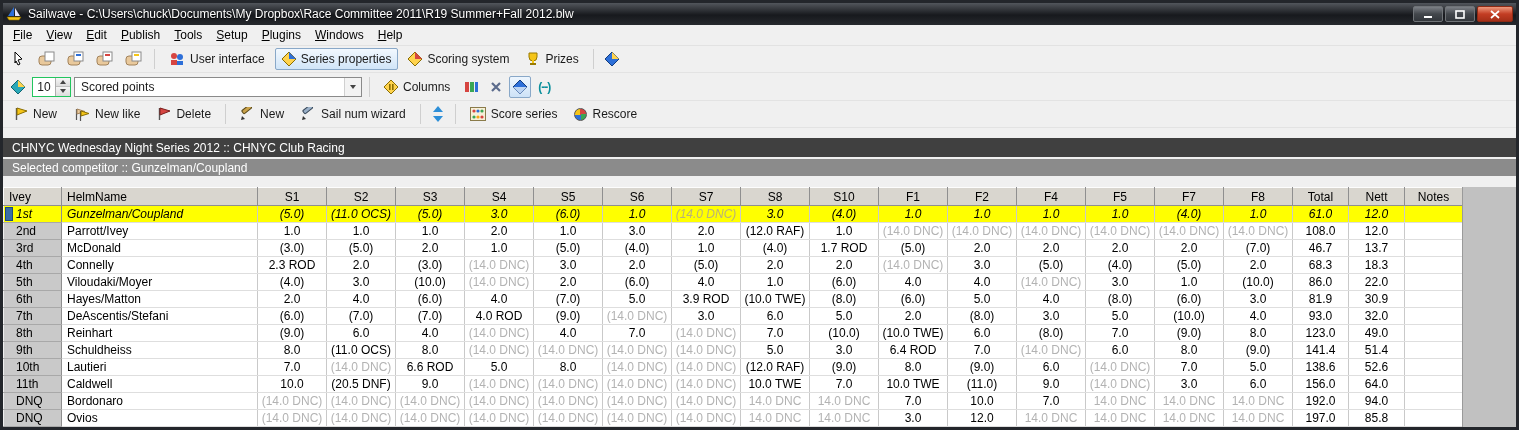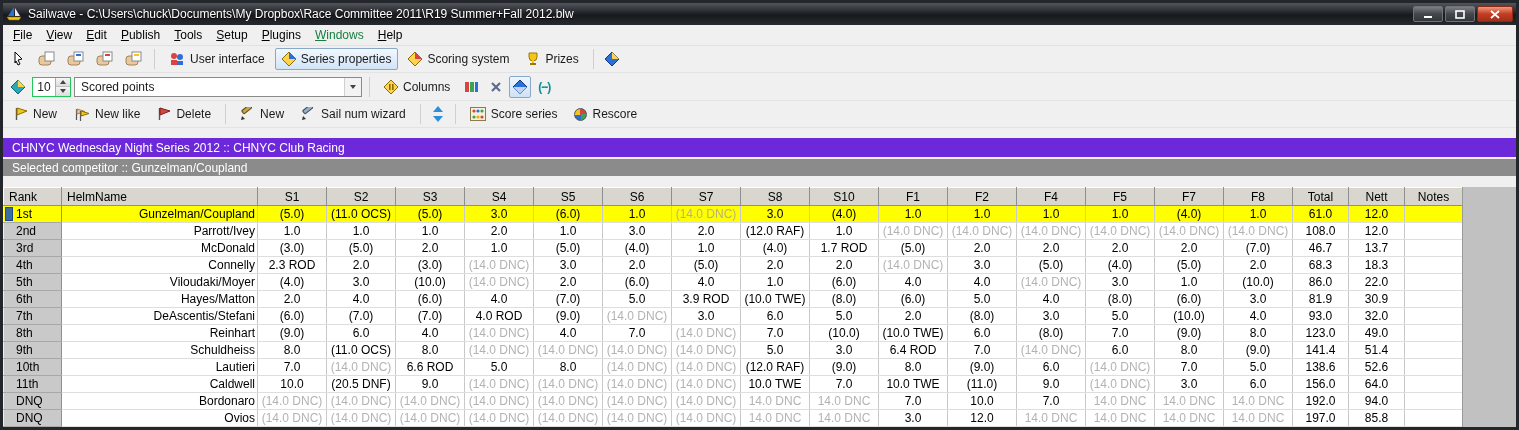--- a/index.html
+++ b/index.html
@@ -15,21 +15,21 @@
   .title-buttons { margin-left:auto; display:flex; gap:2px; }
   .tb-btn { width:30px; height:16px; border:1px solid #707478; border-radius:2px;
             background:linear-gradient(#7c8086,#43474c 50%,#33373c);
             display:flex; align-items:center; justify-content:center; }
   .tb-btn.close { width:36px; background:linear-gradient(#ef9a7e,#c33d23 50%,#a52f18); border-color:#8e2a14; }
 
   
   .menubar { height:21px; flex:0 0 21px; background:#f0f0f0; border-bottom:1px solid #e2e2e2;
              display:flex; align-items:center; padding-left:3px; font-size:12px; color:#000; }
   .menu-item { padding:10px 7px; cursor:default; }
-  .menu-item.disabled { color:#15803d; }
+  .menu-item.disabled { color:#000000; }
 
   
   .toolbar { background:#f0f0f0; border-bottom:1px solid #e3e3e3; display:flex; align-items:center;
              padding:0 4px; gap:3px; font-size:12px; color:#1a1a1a; }
   .toolbar.t1 { height:27px; flex:0 0 27px; }
   .toolbar.t2 { height:28px; flex:0 0 28px; }
   .toolbar.t3 { height:27px; flex:0 0 27px; }
   .sep { width:1px; height:20px; background:#cfcfcf; margin:0 4px; flex:0 0 1px; }
   .tbtn { display:flex; align-items:center; gap:5px; padding:3px 6px; border:1px solid transparent;
           border-radius:2px; white-space:nowrap; }
@@ -53,41 +53,41 @@
                  justify-content:center; border-left:1px solid #d0d0d0; background:#f3f3f3; }
 
   .range-glyph { color:#0a8f9c; font-weight:bold; font-size:12px; letter-spacing:-1px; }
 
   
   .gap { background:#f0f0f0; }
   .gap.g1 { height:10px; flex:0 0 10px; }
   .gap.g2 { height:2px; flex:0 0 2px; }
   .gap.g3 { height:11px; flex:0 0 11px; }
   .banner { color:#fff; font-size:12px; display:flex; align-items:center; padding:0 9px; }
-  .banner.series { height:19px; flex:0 0 19px; background:#6d28d9; }
+  .banner.series { height:19px; flex:0 0 19px; background:#404040; }
   .banner.series .right { margin-left:auto; }
   .banner.competitor { height:17px; flex:0 0 17px; background:#8b8b8b; }
 
   
   .grid { flex:1; background:#fff; position:relative; overflow:hidden; }
   .right-filler { position:absolute; top:0; bottom:0; left:1459px; right:0; background:#c1c1c1;
                   border-left:1px solid #9a9a9a; }
   table { border-collapse:collapse; table-layout:fixed; width:1459px; font-size:12px; }
   th { height:18px; background:#d9d6cf; font-weight:normal; text-align:center; white-space:nowrap;
        overflow:hidden; border-top:1px solid #fdfdfd; border-left:1px solid #fdfdfd;
        border-right:1px solid #8f8f8f; border-bottom:1px solid #8f8f8f; }
   th.left { text-align:left; padding-left:5px; }
   td { height:16px; line-height:16px; padding:0 2px; text-align:center; white-space:nowrap;
        overflow:hidden; border-right:1px solid #c9c9c9; border-bottom:1px solid #dedede; color:#000; }
-  td.helm-cell { text-align:right; padding-left:5px; }
+  td.helm-cell { text-align:left; padding-left:5px; }
   td.rank-cell { background:#c9c9c9; text-align:left; padding-left:12px; position:relative;
                  border-top:1px solid #efefef; border-left:1px solid #efefef;
                  border-right:1px solid #8f8f8f; border-bottom:1px solid #a8a8a8; }
   td.muted { color:#b3b3b3; }
-  tr.selected td { background:#ffff00; }
+  tr.selected td { background:#ffff00;font-style:italic; }
   tr.selected td.rank-cell { background:#ffff00; }
   tr.selected td.muted { color:#b9b27a; }
   .sel-marker { position:absolute; left:1px; top:1px; bottom:1px; width:8px; background:#3a6ea5;
                 border:1px solid #1d4a80; }
   svg { display:block; }
 </style>
 </head>
 <body>
 
 <div class="window">
@@ -357,21 +357,21 @@
           <col style="width: 69px;">
           <col style="width: 69px;">
           <col style="width: 69px;">
           <col style="width: 69px;">
           <col style="width: 56px;">
           <col style="width: 56px;">
           <col style="width: 58px;">
         </colgroup>
         <thead>
           <tr>
-            <th class="left">Rank</th>
+            <th class="left">Ivey</th>
             <th class="left">HelmName</th>
             <th>S1</th>
             <th>S2</th>
             <th>S3</th>
             <th>S4</th>
             <th>S5</th>
             <th>S6</th>
             <th>S7</th>
             <th>S8</th>
             <th>S10</th>

